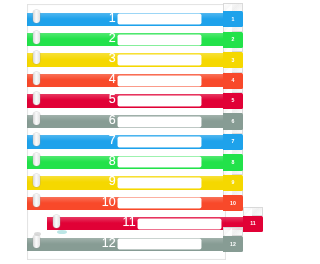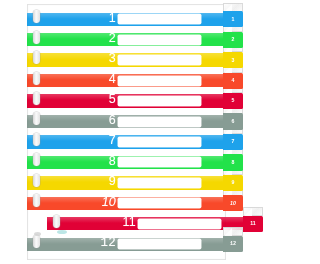--- a/index.html
+++ b/index.html
@@ -240,41 +240,41 @@
       <div class="divider-row" style="top: 172.6px;">
         <div class="tab-flap"></div>
         <div class="strip" style="background: linear-gradient(rgb(245, 216, 0), rgb(245, 216, 0));"></div>
         <div class="hole"></div>
         <div class="big-number">9</div>
         <div class="writebox"></div>
         <div class="tab" style="background: rgb(245, 216, 0);">
           <div class="tab-number">9</div>
         </div>
       </div>
-      <div class="divider-row" style="top: 193.05px; font-style: italic;">
+      <div class="divider-row" style="top: 193.05px;">
         <div class="tab-flap"></div>
         <div class="strip" style="background: linear-gradient(rgb(248, 73, 42), rgb(248, 73, 42));"></div>
         <div class="hole"></div>
         <div class="big-number">10</div>
         <div class="writebox"></div>
         <div class="tab" style="background: rgb(248, 73, 42);">
           <div class="tab-number">10</div>
         </div>
       </div>
       <div class="divider-row" style="top: 213.5px; margin-left: 20px;">
         <div class="tab-flap"></div>
         <div class="strip" style="background: linear-gradient(rgb(225, 1, 54), rgb(225, 1, 54));"></div>
         <div class="hole"></div>
         <div class="big-number">11</div>
         <div class="writebox"></div>
         <div class="tab" style="background: rgb(225, 1, 54);">
           <div class="tab-number">11</div>
         </div>
       </div>
-      <div class="divider-row" style="top: 233.95px; font-family: Liberation Mono, monospace;">
+      <div class="divider-row" style="top: 233.95px;">
         <div class="tab-flap"></div>
         <div class="strip" style="background: linear-gradient(rgb(135, 156, 148), rgb(135, 156, 148));"></div>
         <div class="hole"></div>
         <div class="big-number">12</div>
         <div class="writebox"></div>
         <div class="tab" style="background: rgb(135, 156, 148);">
           <div class="tab-number">12</div>
         </div>
       </div>
     </div>

